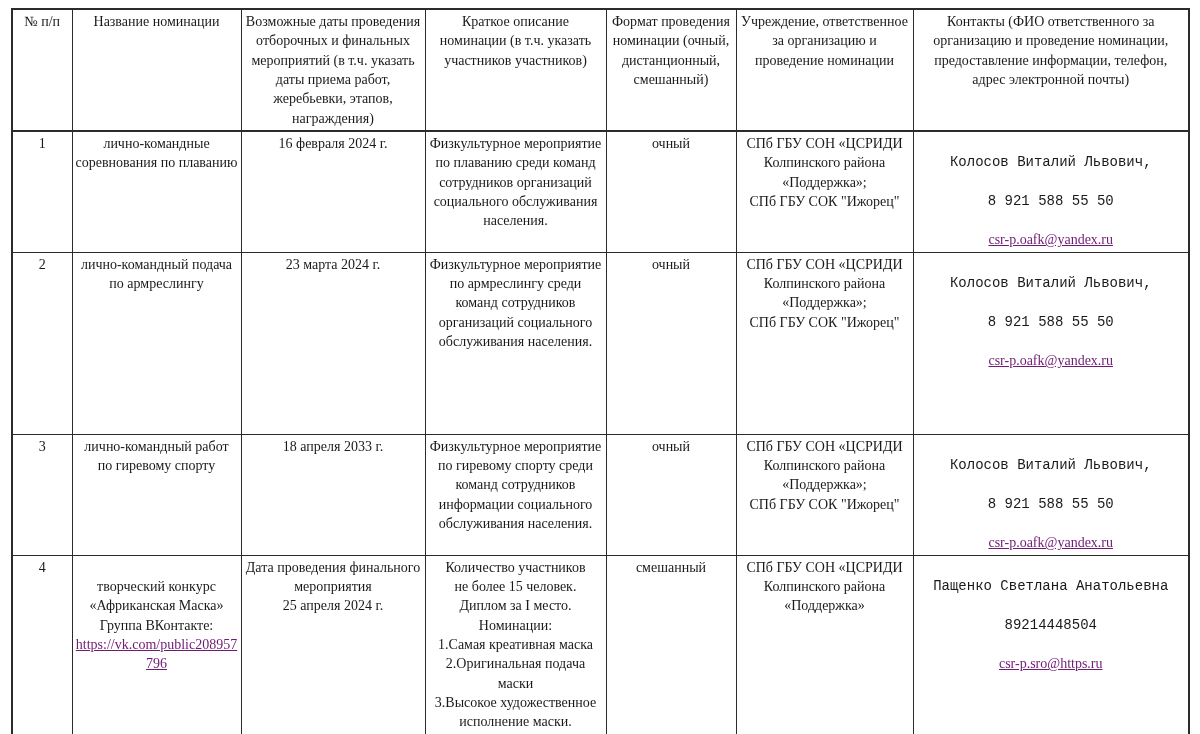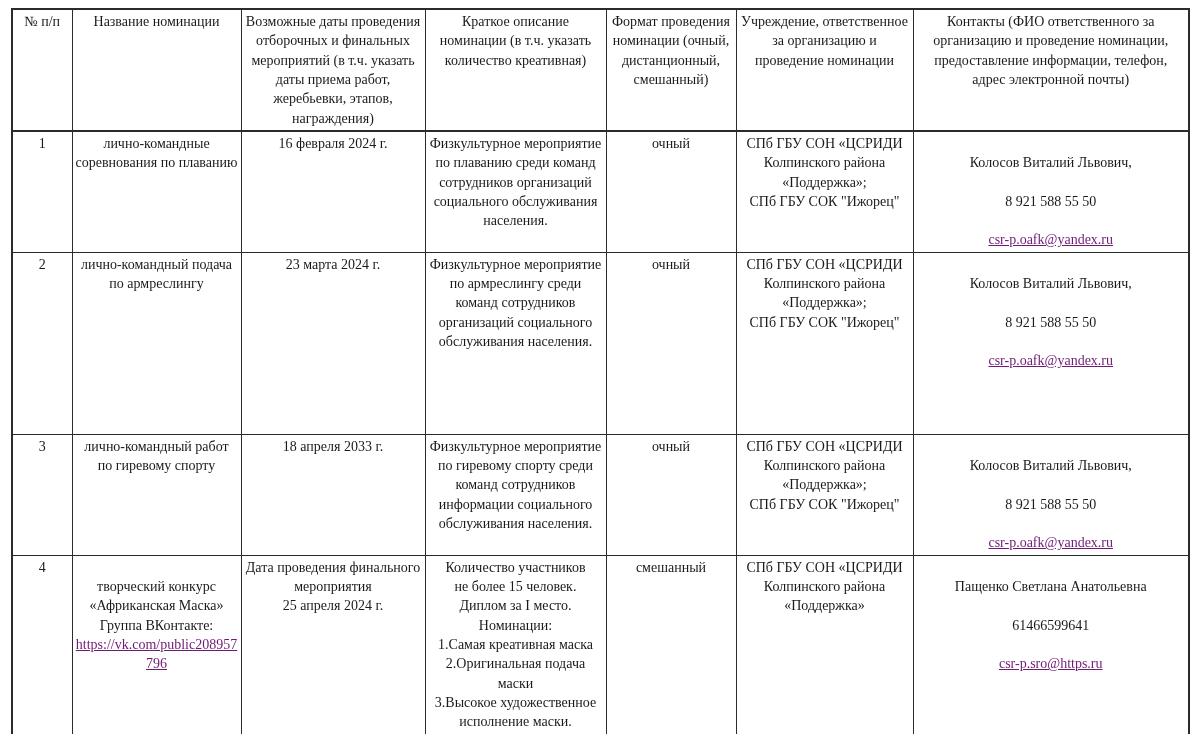--- a/index.html
+++ b/index.html
@@ -39,42 +39,42 @@
     overflow: hidden;
     font-weight: normal;
   }
   thead th { font-weight: normal; }
   a.link, span.link {
     color: #701a75;
     text-decoration: underline;
     cursor: pointer;
     word-break: break-all;
   }
-  .contact-line { display: block; }
+  .contact-line { display: block; font-family: Liberation Mono, monospace; }
 </style>
 </head>
 <body>
 
 <div class="page">
   <table class="doc-table">
     <colgroup>
       <col style="width:60px">
       <col style="width:169px">
       <col style="width:184px">
       <col style="width:181px">
       <col style="width:130px">
       <col style="width:177px">
       <col style="width:276px">
     </colgroup>
     <thead>
       <tr style="height:111px">
         <th>№ п/п</th>
         <th>Название номинации</th>
         <th>Возможные даты проведения отборочных и финальных мероприятий (в т.ч. указать даты приема работ, жеребьевки, этапов, награждения)</th>
-        <th>Краткое описание номинации (в т.ч. указать количество креативная)</th>
+        <th>Краткое описание номинации (в т.ч. указать участников участников)</th>
         <th>Формат проведения номинации (очный, дистанционный, смешанный)</th>
         <th>Учреждение, ответственное за организацию и проведение номинации</th>
         <th>Контакты (ФИО ответственного за организацию и проведение номинации, предоставление информации, телефон, адрес электронной почты)</th>
       </tr>
     </thead>
     <tbody>
       <tr style="height:89px">
         <td>1</td>
         <td>лично-командные соревнования по плаванию</td>
         <td>16 февраля 2024 г.</td>
@@ -129,19 +129,19 @@
 не более 15 человек.
 Диплом за I место.
 Номинации:
 1.Самая креативная маска
 2.Оригинальная подача маски
 3.Высокое художественное исполнение маски.</td>
         <td>смешанный</td>
         <td>СПб ГБУ СОН «ЦСРИДИ Колпинского района «Поддержка»</td>
         <td>
           <span class="contact-line">Пащенко Светлана Анатольевна</span>
-          <span class="contact-line">61466599641</span>
+          <span class="contact-line">89214448504</span>
           <a class="link">csr-p.sro@https.ru</a>
         </td>
       </tr>
     </tbody>
   </table>
 </div>
 
 </body></html>

